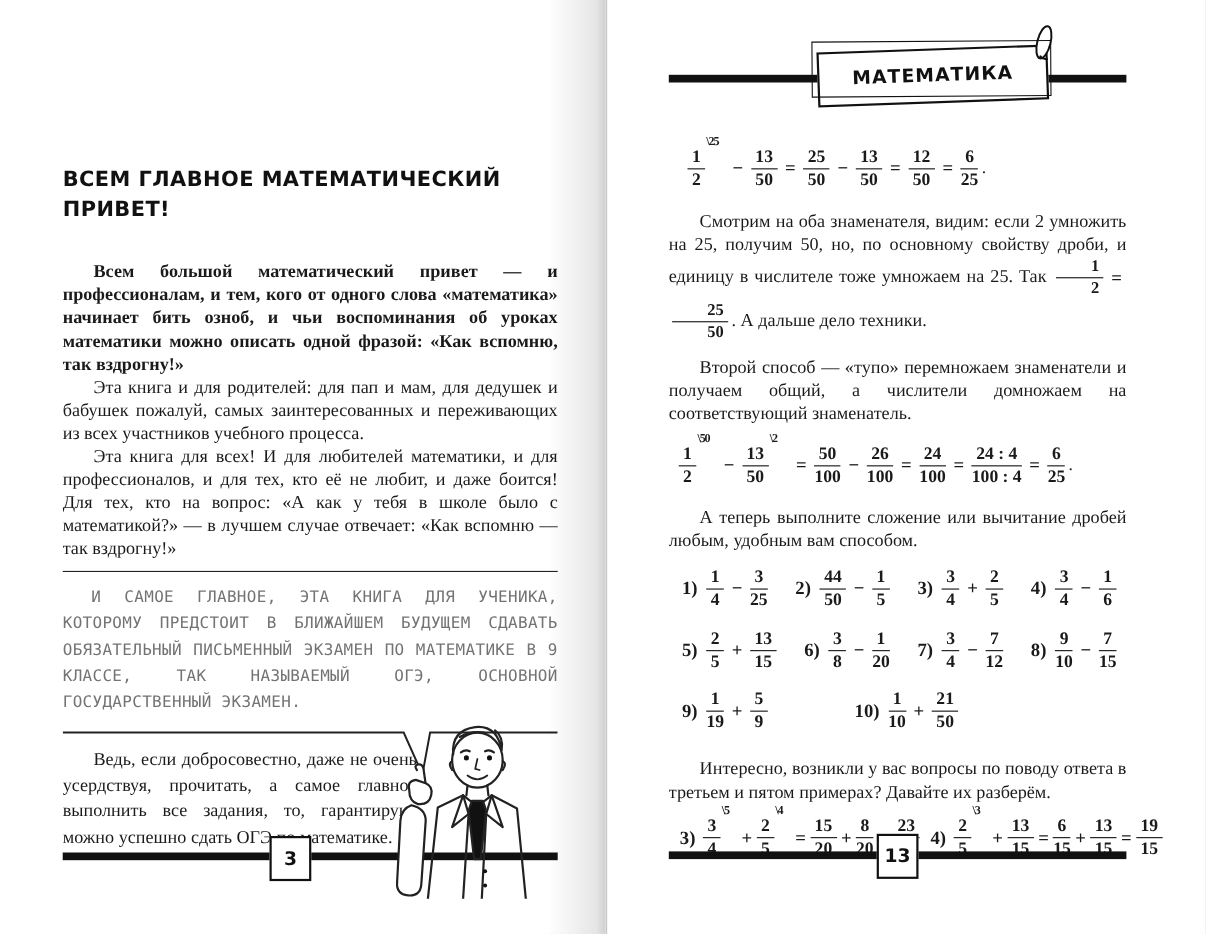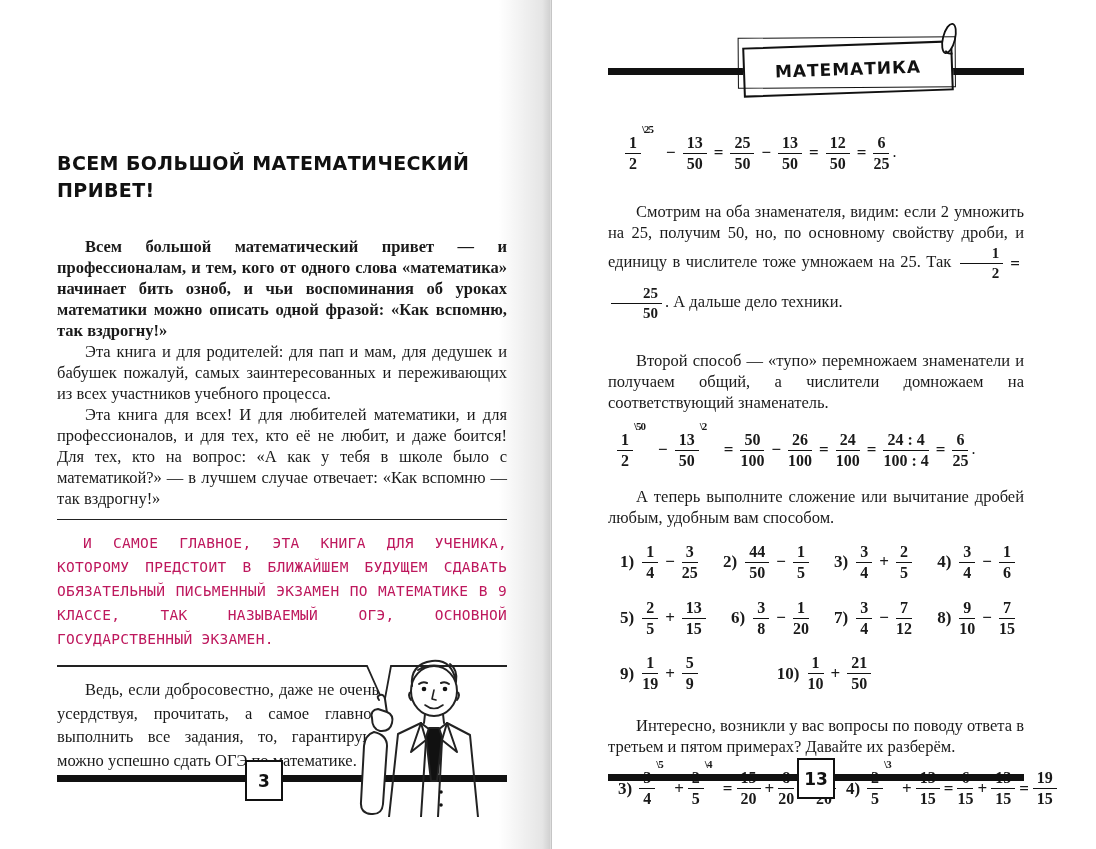--- a/index.html
+++ b/index.html
@@ -14,21 +14,21 @@
   #left-col{left:57px;width:450px;}
   #right-col{left:608px;width:416px;}
 
   
   .main-heading{margin:150px 0 0 0;font-family:"DejaVu Sans",sans-serif;font-weight:700;
                 font-size:19px;line-height:27px;letter-spacing:.4px;color:#111;}
   .bodypara{margin:0;font-size:16.5px;line-height:21px;text-align:justify;text-indent:28px;}
   .first-para{margin-top:32px;font-weight:bold;}
   .thin-rule{border:none;border-top:1.6px solid #222;margin:10px 0 0 0;}
   .hand-note{margin:0;padding:11px 0 13px 0;font-family:"DejaVu Sans Mono",monospace;
-             font-size:14.5px;line-height:24px;letter-spacing:.3px;color:#be185d;text-align:justify;
+             font-size:14.5px;line-height:24px;letter-spacing:.3px;color:#737373;text-align:justify;
              text-indent:26px;}
   .speech-section{position:relative;height:150px;}
   .bubble-line{position:absolute;left:0;top:0;width:450px;height:44px;}
   .speech-text{position:absolute;left:0;top:14px;width:322px;margin:0;font-size:16.5px;
                line-height:23.5px;text-align:justify;text-indent:28px;}
   .man-wrap{position:absolute;left:301px;top:-12px;width:152px;height:165px;z-index:3;}
 
   
   .bottom-rule{position:absolute;height:7px;background:#111;z-index:1;}
   #left-rule{left:57px;top:775px;width:450px;}
@@ -67,32 +67,32 @@
   .ex-row{display:flex;justify-content:space-between;margin-top:13px;padding:0 6px 0 12px;}
   .ex-row.last{justify-content:flex-start;gap:76px;}
   .exitem{display:inline-flex;align-items:center;white-space:nowrap;}
   .exlabel{font-weight:bold;font-size:17px;margin-right:5px;}
   .examples-row{display:flex;margin-top:10px;gap:8px;padding-left:10px;}
   .examples-row .frac{margin:2px 2px;}
   .examples-row .op{margin:0 2px;}
   .examples-row .frac.has-sup{margin-right:17px;}
 
   #right-content{padding-top:98px;}
-  .rp{margin-top:26px;}
+  .rp{margin-top:15px;}
   svg{display:block;}
 </style>
 </head>
 <body>
 
 <div id="book">
   <div id="gutter"></div>
   <div id="gutter-edge"></div>
 
   <div class="col" id="left-col">
-    <h1 class="main-heading">ВСЕМ БОЛЬШОЙ МАТЕМАТИЧЕСКИЙ ПРИВЕТ!</h1>
+    <h1 class="main-heading">ВСЕМ ГЛАВНОЕ МАТЕМАТИЧЕСКИЙ ПРИВЕТ!</h1>
     <p class="bodypara first-para">Всем большой математический привет — и профессионалам, и тем, кого от одного слова «математика» начинает бить озноб, и чьи воспоминания об уроках математики можно описать одной фразой: «Как вспомню, так вздрогну!»</p>
     <p class="bodypara">Эта книга и для родителей: для пап и мам, для дедушек и бабушек пожалуй, самых заинтересованных и переживающих из всех участников учебного процесса.</p>
     <p class="bodypara">Эта книга для всех! И для любителей математики, и для профессионалов, и для тех, кто её не любит, и даже боится! Для тех, кто на вопрос: «А как у тебя в школе было с математикой?» — в лучшем случае отвечает: «Как вспомню — так вздрогну!»</p>
 
     <hr class="thin-rule">
     <p class="hand-note">И САМОЕ ГЛАВНОЕ, ЭТА КНИГА ДЛЯ УЧЕНИКА, КОТОРОМУ ПРЕДСТОИТ В БЛИЖАЙШЕМ БУДУЩЕМ СДАВАТЬ ОБЯЗАТЕЛЬНЫЙ ПИСЬМЕННЫЙ ЭКЗАМЕН ПО МАТЕМАТИКЕ В 9 КЛАССЕ, ТАК НАЗЫВАЕМЫЙ ОГЭ, ОСНОВНОЙ ГОСУДАРСТВЕННЫЙ ЭКЗАМЕН.</p>
 
     <div class="speech-section">
       <svg class="bubble-line" viewBox="0 0 450 44">
         <path d="M0,2 H310 L327,40 L334,2 H450" fill="none" stroke="#222" stroke-width="1.8"></path>
@@ -152,21 +152,21 @@
       </g>
     </svg>
   </div>
 
   <div class="col" id="right-col">
     <div id="right-content">
       <div class="formula-line f-block" style="margin-top:34px"><span class="frac has-sup"><span class="num">1</span><span class="den">2</span><span class="fsup">\25</span></span><span class="op">−</span><span class="frac"><span class="num">13</span><span class="den">50</span></span><span class="op">=</span><span class="frac"><span class="num">25</span><span class="den">50</span></span><span class="op">−</span><span class="frac"><span class="num">13</span><span class="den">50</span></span><span class="op">=</span><span class="frac"><span class="num">12</span><span class="den">50</span></span><span class="op">=</span><span class="frac"><span class="num">6</span><span class="den">25</span></span><span class="ftx">.</span></div>
 
       <p class="formula-para rp"><span class="ftx">Смотрим на оба знаменателя, видим: если 2 умножить на 25, получим 50, но, по основному свойству дроби, и единицу в числителе тоже умножаем на 25. Так </span><span class="frac"><span class="num">1</span><span class="den">2</span></span><span class="op">=</span><span class="frac"><span class="num">25</span><span class="den">50</span></span><span class="ftx">. А дальше дело техники.</span></p>
 
-      <p class="bodypara rp" style="margin-top:26px">Второй способ — «тупо» перемножаем знаменатели и получаем общий, а числители домножаем на соответствующий знаменатель.</p>
+      <p class="bodypara rp" style="margin-top:10px">Второй способ — «тупо» перемножаем знаменатели и получаем общий, а числители домножаем на соответствующий знаменатель.</p>
 
       <div class="formula-line f-block" style="padding-left:6px"><span class="frac has-sup"><span class="num">1</span><span class="den">2</span><span class="fsup">\50</span></span><span class="op">−</span><span class="frac has-sup"><span class="num">13</span><span class="den">50</span><span class="fsup">\2</span></span><span class="op">=</span><span class="frac"><span class="num">50</span><span class="den">100</span></span><span class="op">−</span><span class="frac"><span class="num">26</span><span class="den">100</span></span><span class="op">=</span><span class="frac"><span class="num">24</span><span class="den">100</span></span><span class="op">=</span><span class="frac"><span class="num">24 : 4</span><span class="den">100 : 4</span></span><span class="op">=</span><span class="frac"><span class="num">6</span><span class="den">25</span></span><span class="ftx">.</span></div>
 
       <p class="bodypara rp" style="margin-top:14px">А теперь выполните сложение или вычитание дробей любым, удобным вам способом.</p>
 
       <div class="ex-row">
           <span class="exitem">
             <span class="exlabel">1)</span>
             <span class="frac">
               <span class="num">1</span>

